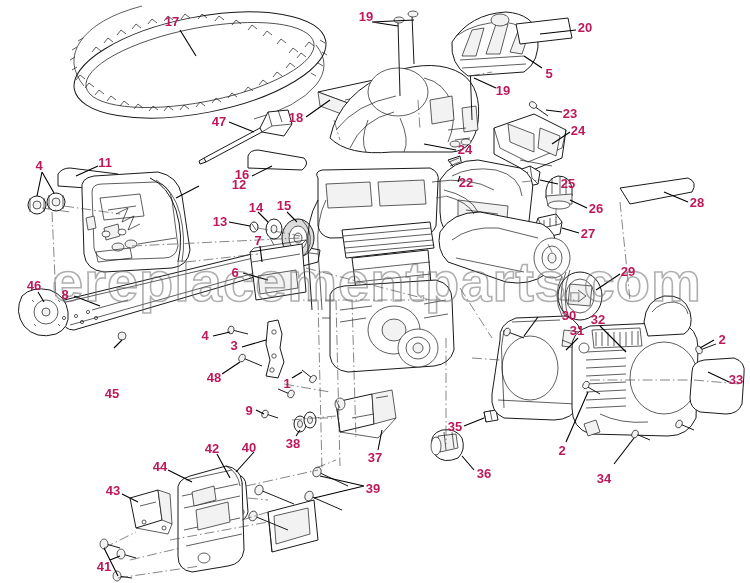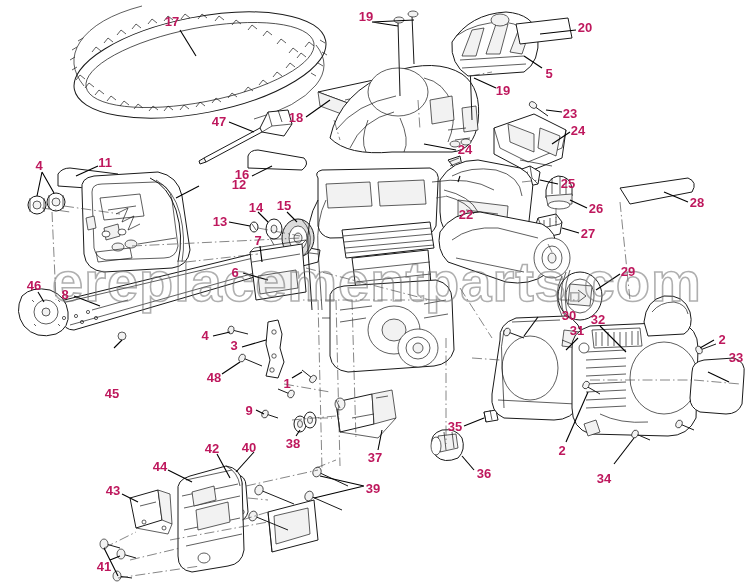--- a/index.html
+++ b/index.html
@@ -628,21 +628,21 @@
   <div class="callout" style="left: 172px; top: 21px;">17</div>
       <div class="callout" style="left: 366px; top: 16px;">19</div>
       <div class="callout" style="left: 585px; top: 27px;">20</div>
       <div class="callout" style="left: 549px; top: 73px;">5</div>
       <div class="callout" style="left: 503px; top: 90px;">19</div>
       <div class="callout" style="left: 296px; top: 117px;">18</div>
       <div class="callout" style="left: 219px; top: 121px;">47</div>
       <div class="callout" style="left: 570px; top: 113px;">23</div>
       <div class="callout" style="left: 578px; top: 130px;">24</div>
       <div class="callout" style="left: 465px; top: 149px;">24</div>
-      <div class="callout" style="left: 466px; top: 182px; margin-top: 32px;">22</div>
+      <div class="callout" style="left: 466px; top: 182px;">22</div>
       <div class="callout" style="left: 568px; top: 183px;">25</div>
       <div class="callout" style="left: 242px; top: 174px;">16</div>
       <div class="callout" style="left: 39px; top: 165px;">4</div>
       <div class="callout" style="left: 105px; top: 162px;">11</div>
       <div class="callout" style="left: 207px; top: 184px; margin-left: 32px;">12</div>
       <div class="callout" style="left: 596px; top: 208px;">26</div>
       <div class="callout" style="left: 697px; top: 202px;">28</div>
       <div class="callout" style="left: 256px; top: 207px;">14</div>
       <div class="callout" style="left: 284px; top: 205px;">15</div>
       <div class="callout" style="left: 220px; top: 221px;">13</div>
@@ -654,21 +654,21 @@
       <div class="callout" style="left: 628px; top: 271px;">29</div>
       <div class="callout" style="left: 546px; top: 315px; margin-left: 23px;">30</div>
       <div class="callout" style="left: 577px; top: 330px;">31</div>
       <div class="callout" style="left: 598px; top: 319px;">32</div>
       <div class="callout" style="left: 722px; top: 339px;">2</div>
       <div class="callout" style="left: 205px; top: 335px;">4</div>
       <div class="callout" style="left: 234px; top: 345px;">3</div>
       <div class="callout" style="left: 112px; top: 354px; margin-top: 39px;">45</div>
       <div class="callout" style="left: 214px; top: 377px;">48</div>
       <div class="callout" style="left: 287px; top: 383px;">1</div>
-      <div class="callout" style="left: 736px; top: 357px;">33</div>
+      <div class="callout" style="left: 736px; top: 379px;">33</div>
       <div class="callout" style="left: 249px; top: 410px;">9</div>
       <div class="callout" style="left: 293px; top: 443px;">38</div>
       <div class="callout" style="left: 455px; top: 426px;">35</div>
       <div class="callout" style="left: 562px; top: 450px;">2</div>
       <div class="callout" style="left: 604px; top: 478px; text-align: right;">34</div>
       <div class="callout" style="left: 484px; top: 473px;">36</div>
       <div class="callout" style="left: 375px; top: 457px;">37</div>
       <div class="callout" style="left: 212px; top: 448px;">42</div>
       <div class="callout" style="left: 249px; top: 447px;">40</div>
       <div class="callout" style="left: 373px; top: 488px;">39</div>

